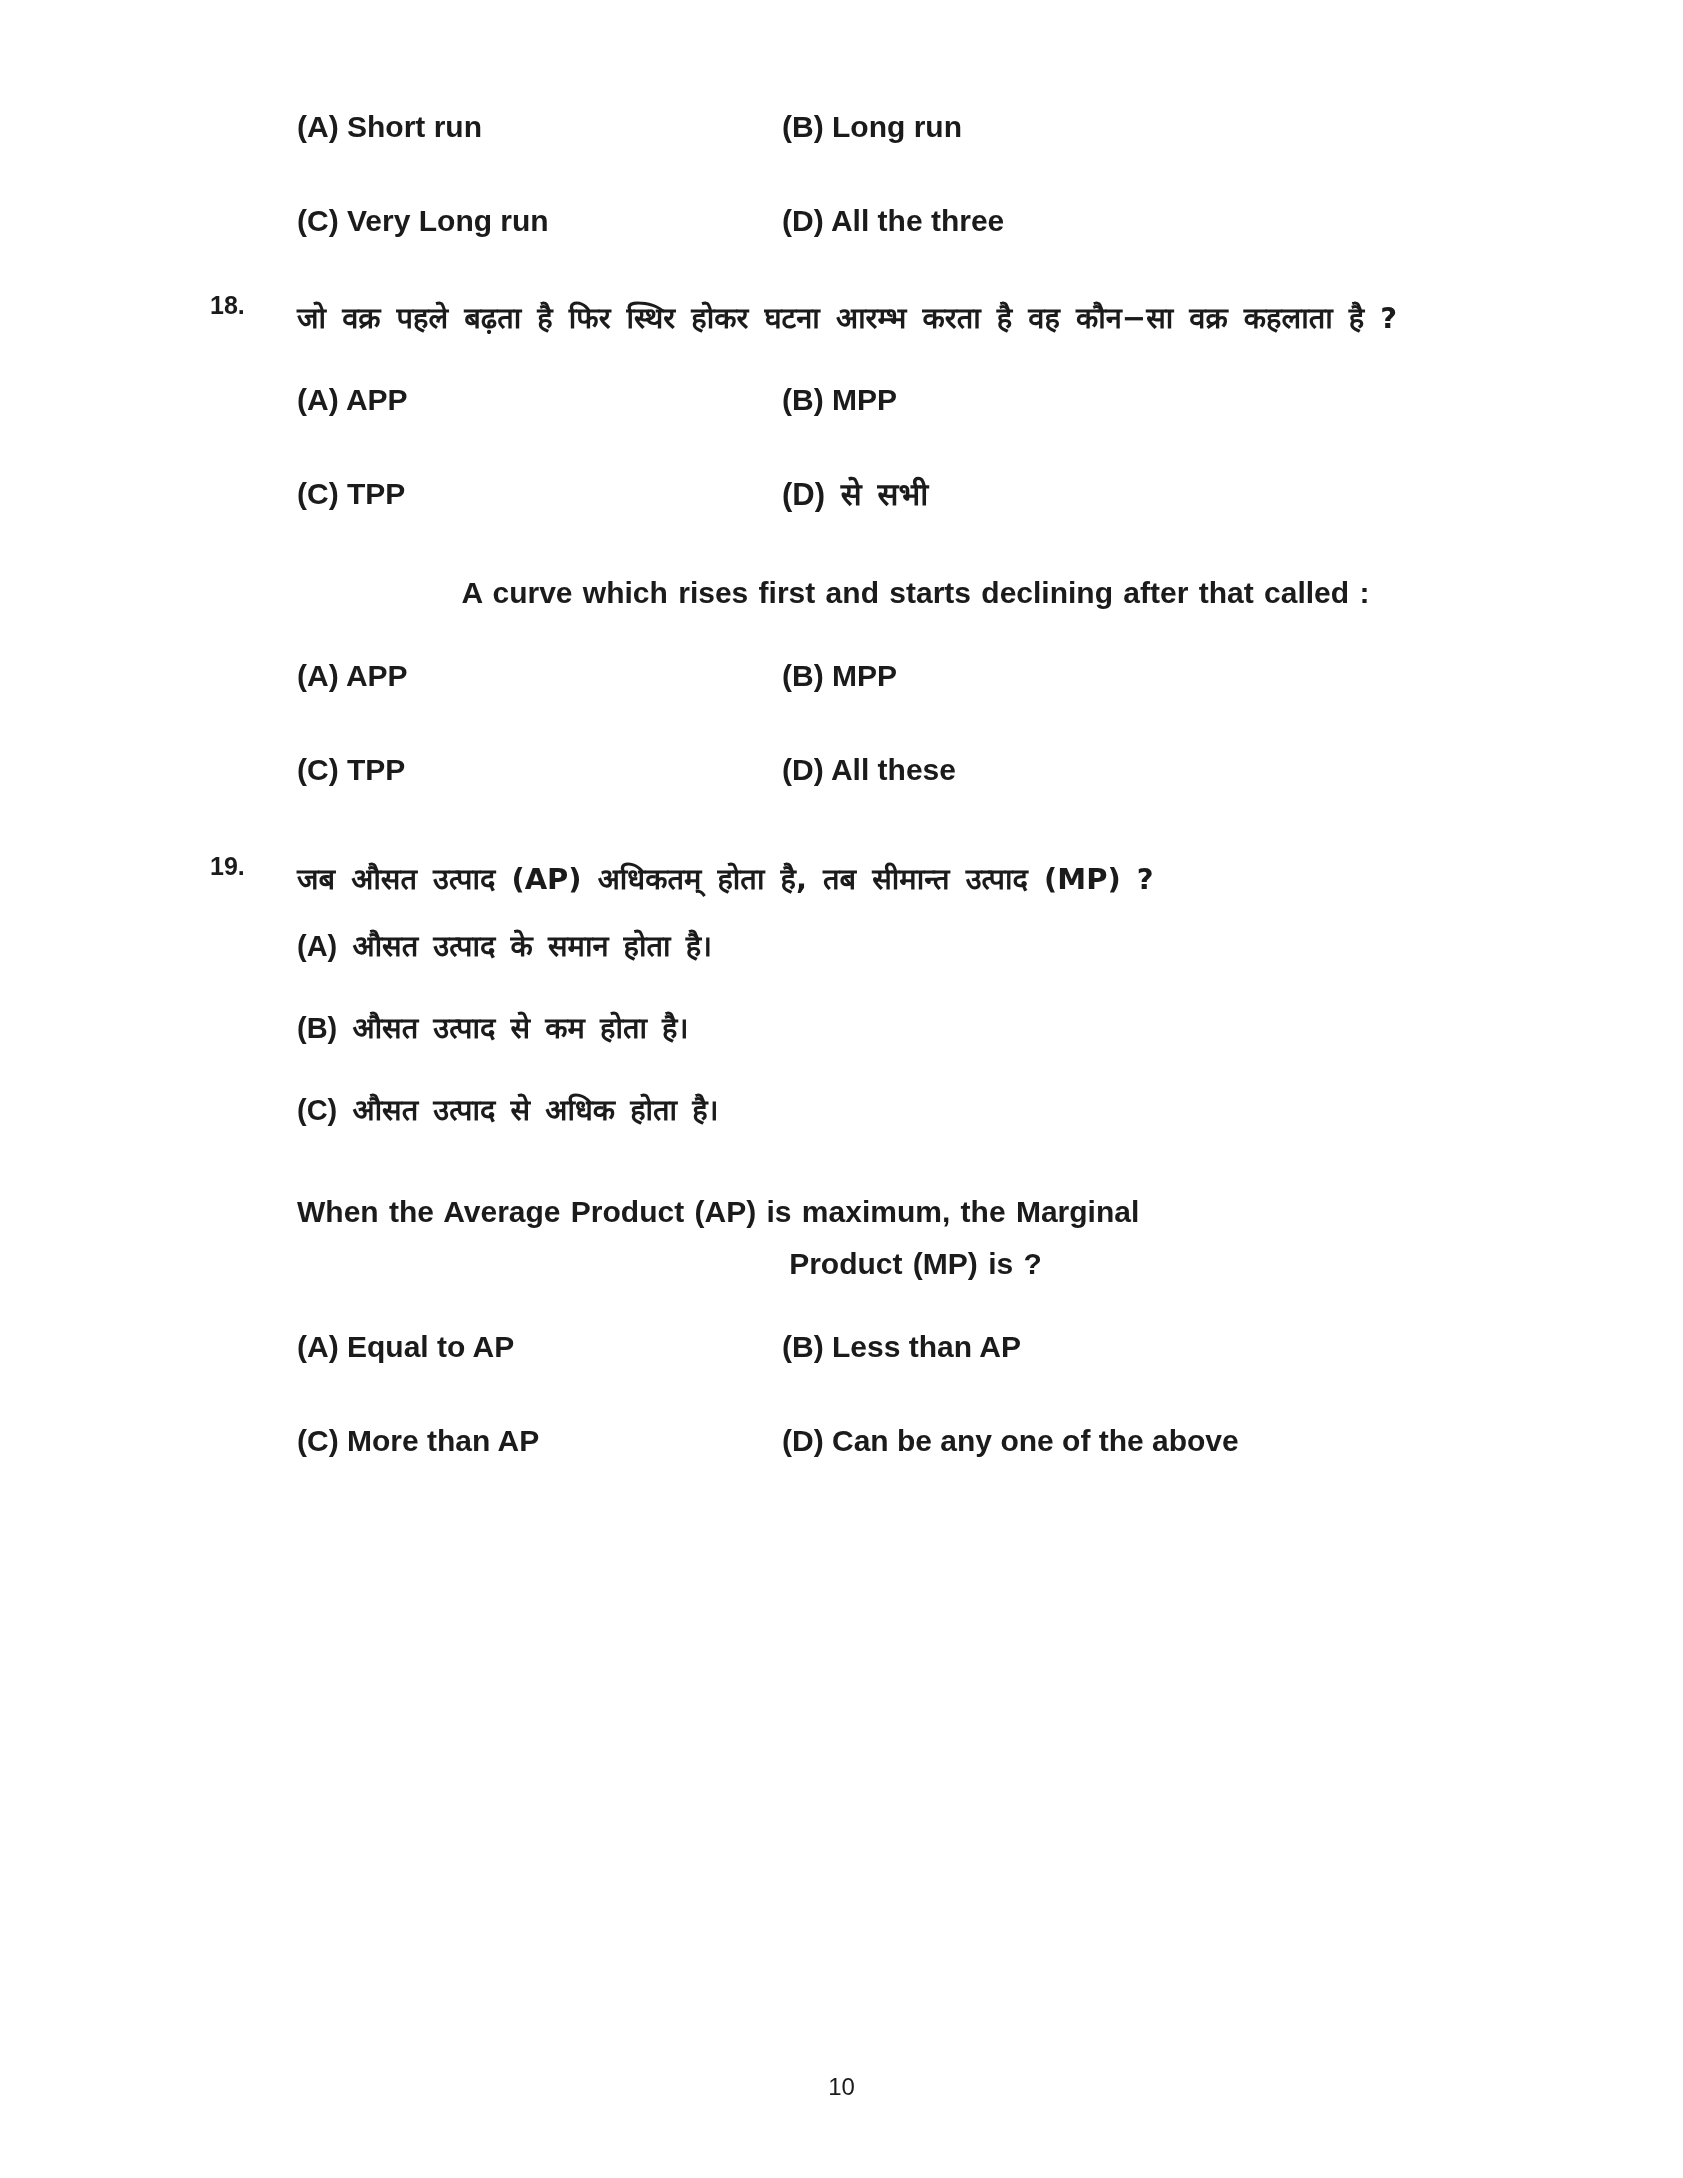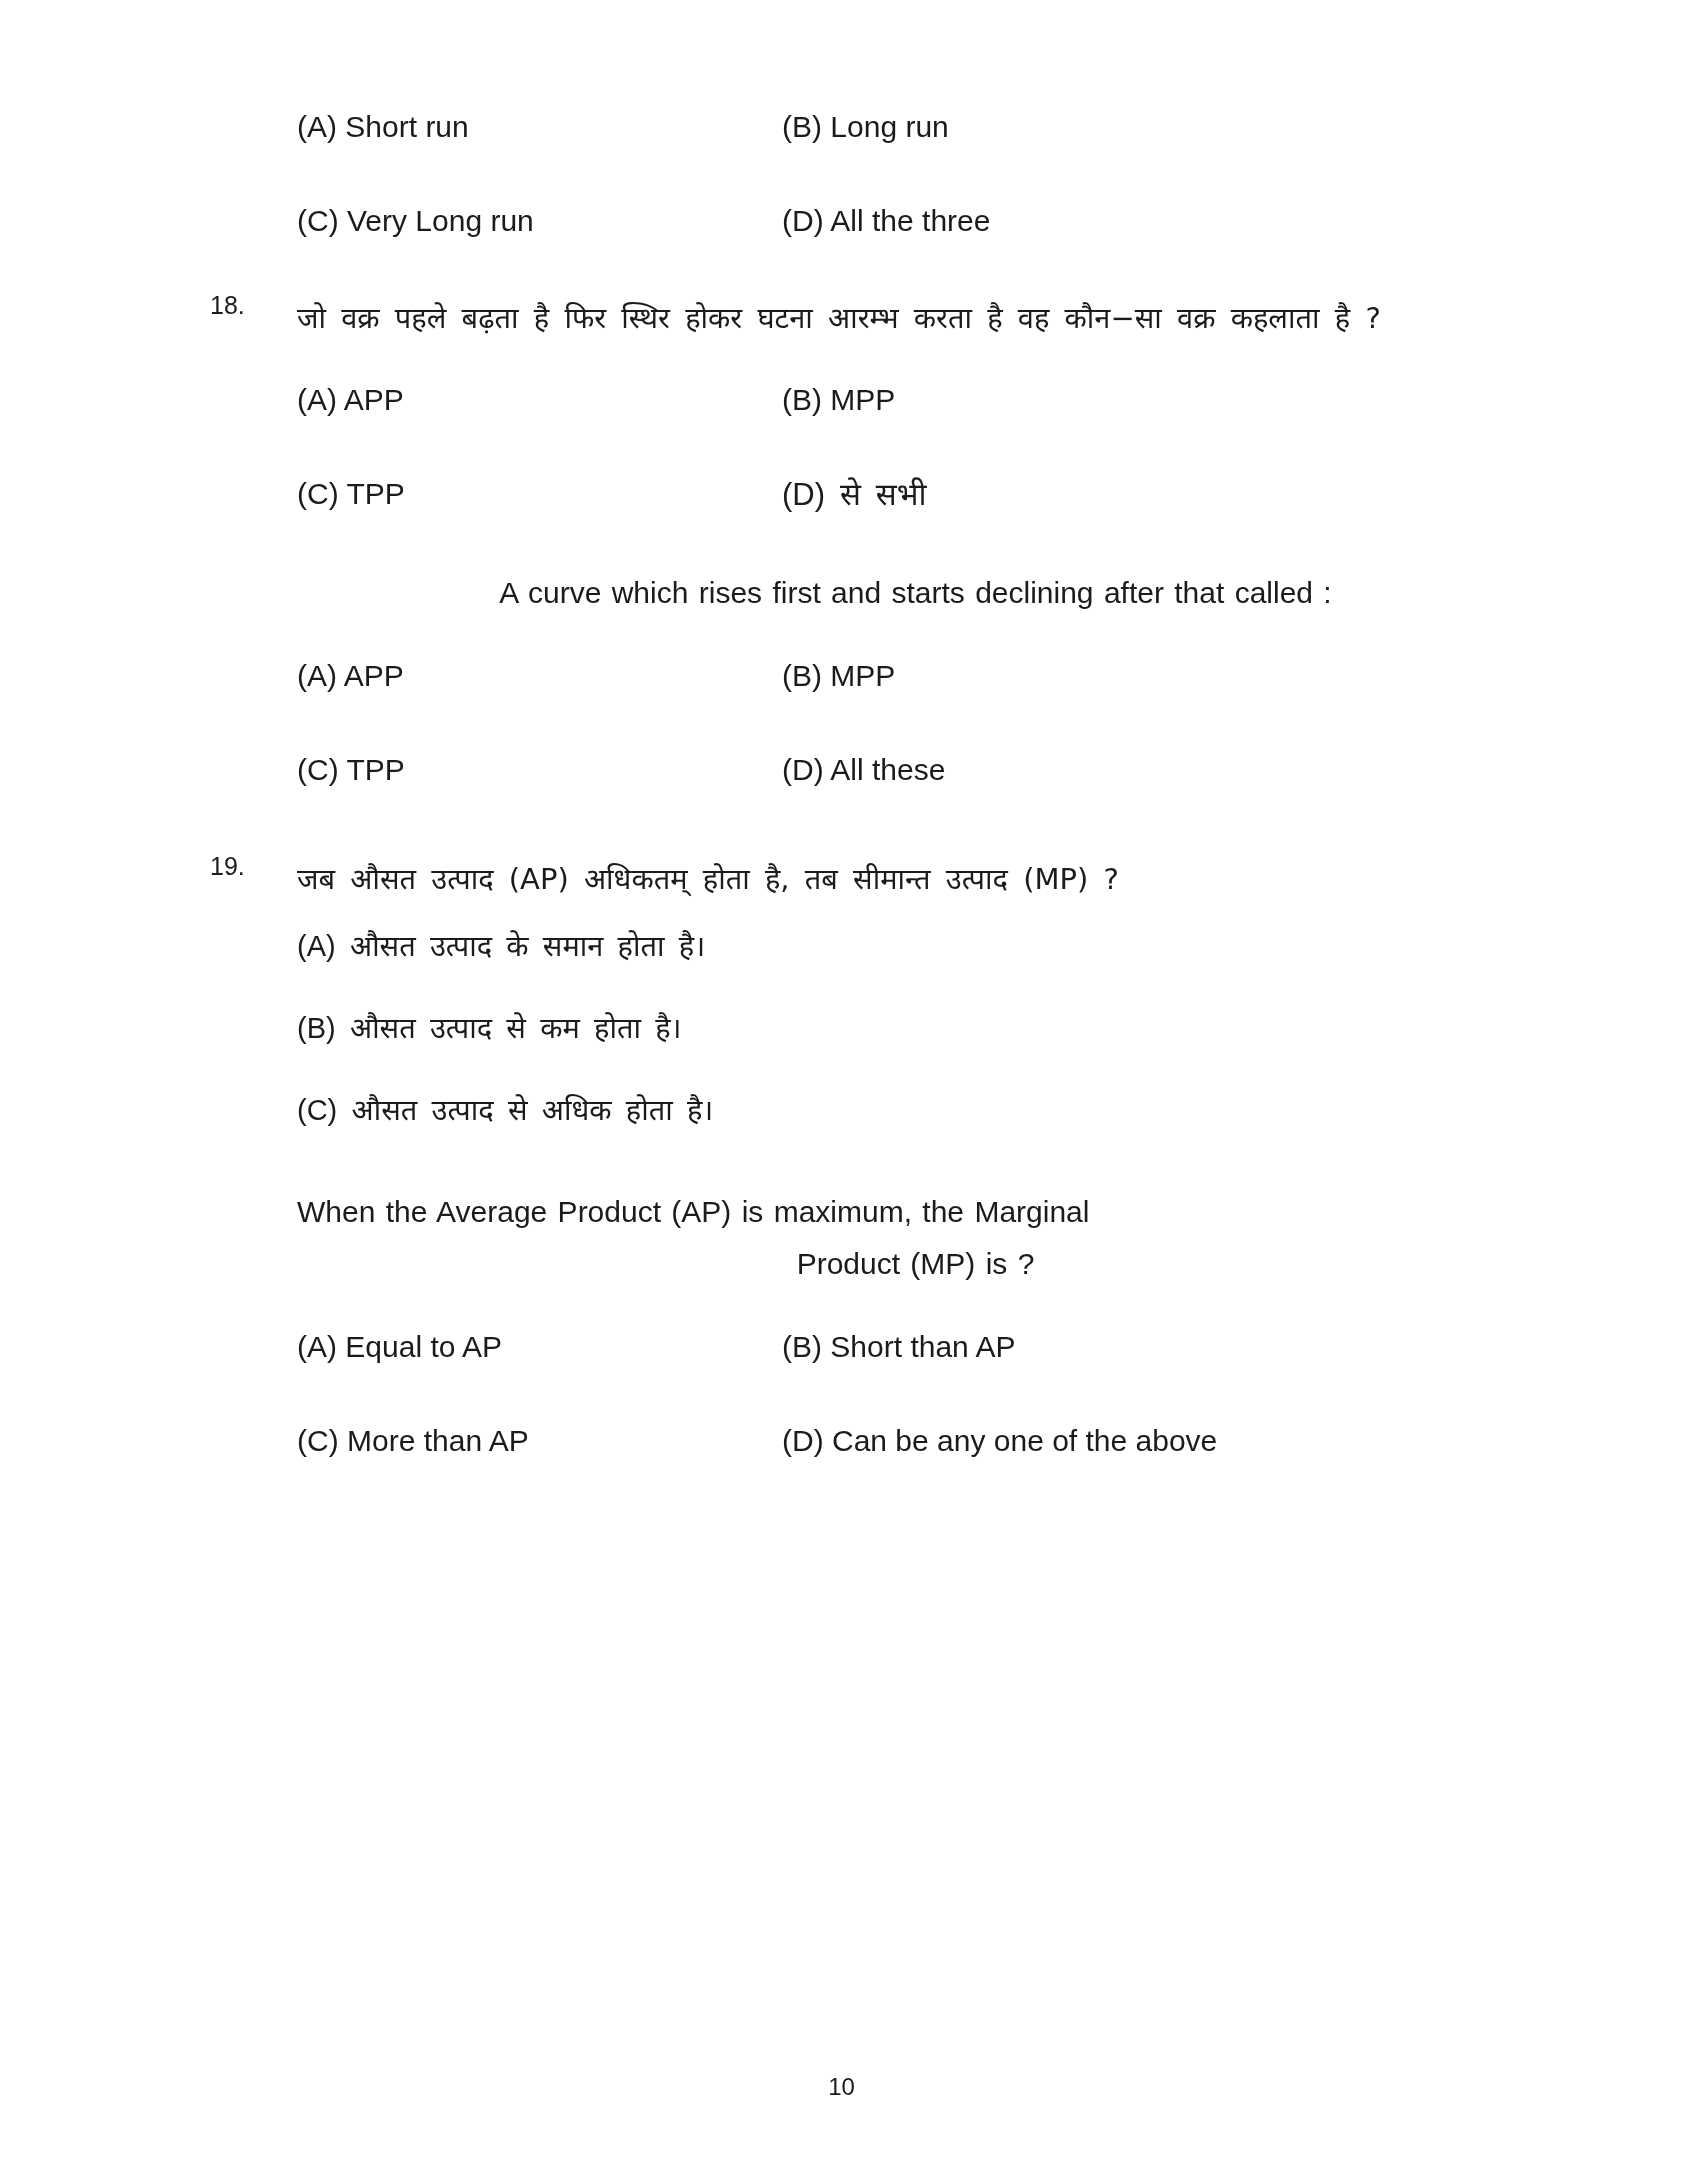--- a/index.html
+++ b/index.html
@@ -20,20 +20,21 @@
     width: 1683px;
     height: 2178px;
     box-sizing: border-box;
     padding: 89px 149px 59px 297px;
   }
 
   
   .q-block {
     position: relative;
     margin-bottom: 0;
+    font-weight: bold;
   }
   .q-num {
     position: absolute;
     left: -87px;
     top: 0;
     font-size: 25px;
     line-height: 1.0;
     font-family: "Liberation Sans", sans-serif;
   }
   .stem {
@@ -169,21 +170,21 @@
 
     <div class="gap-md"></div>
 
     <div class="stem-en">When the Average Product (AP) is maximum, the Marginal</div>
     <div class="stem-en lastline">Product (MP) is ?</div>
 
     <div class="gap-sm"></div>
 
     <div class="opt-row">
       <div class="opt col-a"><span class="mix-lbl">(A)</span> <span>Equal to AP</span></div>
-      <div class="opt col-b"><span class="mix-lbl">(B)</span> <span>Short than AP</span></div>
+      <div class="opt col-b"><span class="mix-lbl">(B)</span> <span>Less than AP</span></div>
     </div>
     <div class="gap-sm"></div>
     <div class="opt-row">
       <div class="opt col-a"><span class="mix-lbl">(C)</span> <span>More than AP</span></div>
       <div class="opt col-b"><span class="mix-lbl">(D)</span> <span>Can be any one of the above</span></div>
     </div>
   </div>
 
   <div class="page-number">10</div>
 </div>

